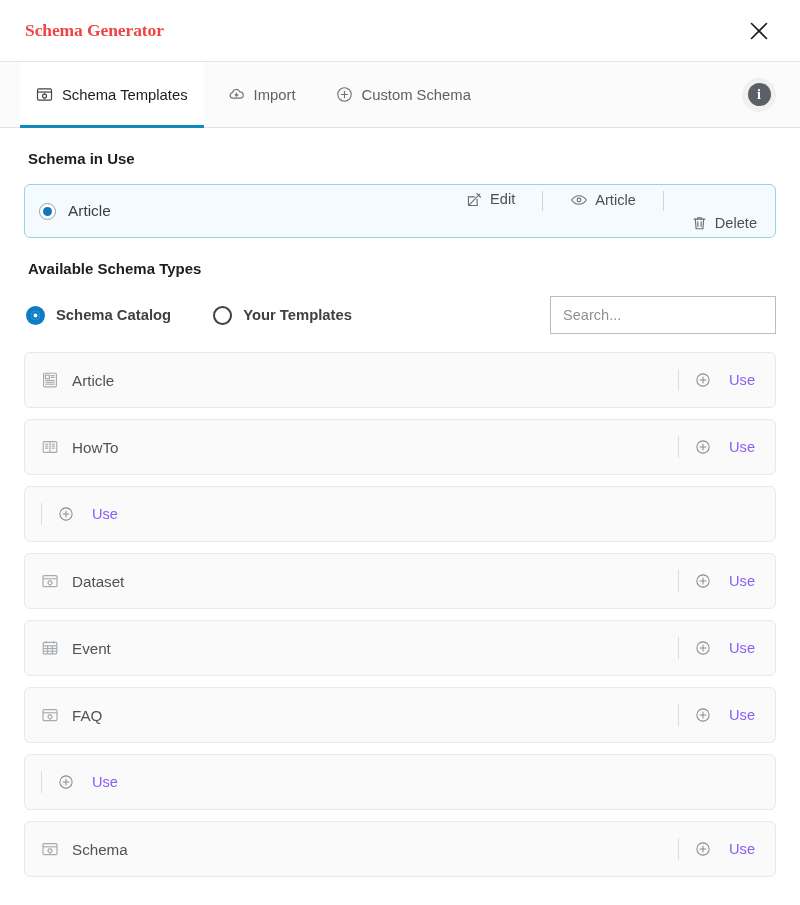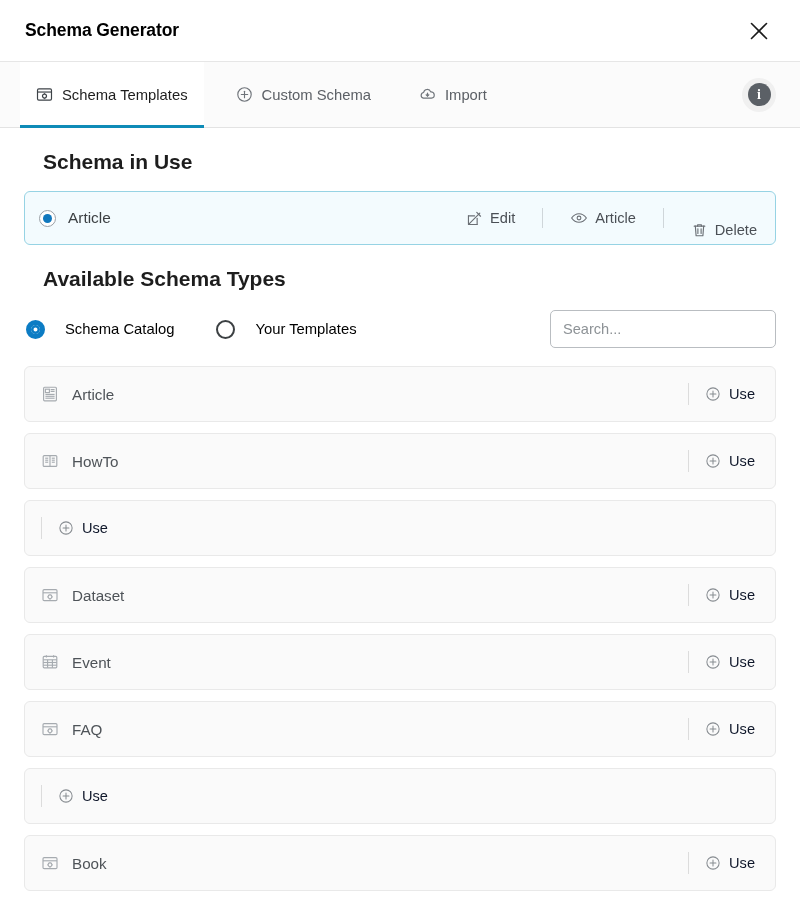--- a/index.html
+++ b/index.html
@@ -27,22 +27,23 @@
     display: flex;
     align-items: center;
     justify-content: space-between;
     padding: 0 24px 0 25px;
     border-bottom: 1px solid #e6e6e6;
     background: #fff;
   }
   .modal-title {
     font-size: 17.5px;
     font-weight: 700;
-    color: #000000;
+    color: #ef4444;
     letter-spacing: -0.1px;
+    font-family: Liberation Serif, serif;
   }
   .close-btn {
     width: 34px; height: 34px;
     display: flex; align-items: center; justify-content: center;
     cursor: pointer;
     background: none; border: none; padding: 0;
   }
   .close-btn svg { display: block; }
 
   
@@ -53,21 +54,21 @@
     border-bottom: 1px solid #e3e3e3;
     display: flex;
     align-items: stretch;
     padding: 0 24px 0 20px;
     position: relative;
   }
   .tabs {
     display: flex;
     align-items: stretch;
     flex: 1 1 auto;
-    gap: 16px;
+    gap: 8px;
   }
   .tab {
     display: flex;
     align-items: center;
     gap: 9px;
     padding: 0 16px;
     cursor: pointer;
     position: relative;
     color: #5c6066;
     font-size: 14.8px;
@@ -111,24 +112,24 @@
     line-height: 1;
   }
 
   
   .body {
     flex: 1 1 auto;
     padding: 0 24px;
     overflow: hidden;
   }
   .section-title {
-    font-size: 21px;
+    font-size: 15px;
     font-weight: 700;
     color: #1d1d1d;
-    margin: 22px 0 0 19px;
+    margin: 22px 0 0 4px;
   }
 
   
   .inuse-card {
     margin-top: 17px;
     height: 54px;
     border: 1px solid #96d3e4;
     border-radius: 6px;
     background: #f3fbfe;
     display: flex;
@@ -154,21 +155,21 @@
     width: 9px; height: 9px;
     border-radius: 50%;
     background: #1178bd;
   }
   .inuse-name {
     font-size: 15.4px;
     color: #3c4043;
   }
   .inuse-actions {
     display: flex;
-    align-items: center;
+    align-items: flex-start;
     gap: 13px;
   }
   .action {
     display: flex;
     align-items: center;
     gap: 7px;
     padding: 0 14px;
     color: #4a4f55;
     font-size: 14.6px;
     cursor: pointer;
@@ -194,43 +195,44 @@
   }
   .radio-group {
     display: flex;
     align-items: center;
     gap: 42px;
     padding-left: 2px;
   }
   .radio-item {
     display: flex;
     align-items: center;
-    gap: 20px;
+    gap: 11px;
     cursor: pointer;
     font-size: 14.8px;
-    color: #000000;
+    color: #404040;
+    font-weight: bold;
   }
   .radio-ring {
     width: 19px; height: 19px;
     border-radius: 50%;
     border: 2px solid #3c4043;
     background: #fff;
     display: flex; align-items: center; justify-content: center;
     flex: 0 0 auto;
   }
   .radio-ring.checked {
     border: 5px solid #0c7cc4;
     background: #fff;
     box-shadow: inset 0 0 0 2.5px #0c7cc4;
   }
   .search-box {
     width: 226px;
     height: 38px;
     border: 1px solid #b9bdc1;
-    border-radius: 5px;
+    border-radius: 0;
     background: #fff;
     padding: 0 12px;
     font-size: 14.6px;
     color: #3c4043;
     font-family: inherit;
     outline: none;
   }
   .search-box::placeholder { color: #8d9296; }
 
   
@@ -258,23 +260,23 @@
     flex: 1 1 auto;
   }
   .row-icon { display: flex; align-items: center; color: #a6abb0; }
   .row-label {
     font-size: 15.2px;
     color: #4e5358;
   }
   .use-btn {
     display: flex;
     align-items: center;
-    gap: 8px;
+    gap: 18px;
     padding: 0 6px 0 16px;
-    color: #0f172a;
+    color: #8b5cf6;
     font-size: 14.6px;
     cursor: pointer;
     background: none; border: none;
     font-family: inherit;
   }
   .use-btn svg { display: block; color: #868b90; }
   .row-div {
     width: 1px; height: 22px; background: #dcdcdc; flex: 0 0 1px;
   }
 </style>
@@ -308,38 +310,38 @@
             <line x1="9" y1="13.1" x2="9" y2="13.9"></line>
             <line x1="6.3" y1="10.7" x2="7.1" y2="10.7"></line>
             <line x1="10.9" y1="10.7" x2="11.7" y2="10.7"></line>
           </svg>
         </span>
         <span class="tab-label">Schema Templates</span>
       </button>
 
       <button class="tab">
         <span class="tab-icon">
+          <svg width="17" height="17" viewBox="0 0 18 18" fill="none" stroke="currentColor" stroke-width="1.25" stroke-linecap="round" stroke-linejoin="round">
+            <path d="M4.6 12.8 A3 3 0 0 1 4.9 6.9 A3.9 3.9 0 0 1 12.4 6.2 A2.9 2.9 0 0 1 13.2 12.8 Z"></path>
+            <line x1="9" y1="7.6" x2="9" y2="10.6"></line>
+            <polyline points="7.6,9.3 9,10.7 10.4,9.3"></polyline>
+          </svg>
+        </span>
+        <span class="tab-label">Import</span>
+      </button>
+
+      <button class="tab">
+        <span class="tab-icon">
           <svg width="17" height="17" viewBox="0 0 18 18" fill="none" stroke="currentColor" stroke-width="1.2" stroke-linecap="round">
             <circle cx="9" cy="9" r="7.1"></circle>
             <line x1="9" y1="5.6" x2="9" y2="12.4"></line>
             <line x1="5.6" y1="9" x2="12.4" y2="9"></line>
           </svg>
         </span>
         <span class="tab-label">Custom Schema</span>
-      </button>
-
-      <button class="tab">
-        <span class="tab-icon">
-          <svg width="17" height="17" viewBox="0 0 18 18" fill="none" stroke="currentColor" stroke-width="1.25" stroke-linecap="round" stroke-linejoin="round">
-            <path d="M4.6 12.8 A3 3 0 0 1 4.9 6.9 A3.9 3.9 0 0 1 12.4 6.2 A2.9 2.9 0 0 1 13.2 12.8 Z"></path>
-            <line x1="9" y1="7.6" x2="9" y2="10.6"></line>
-            <polyline points="7.6,9.3 9,10.7 10.4,9.3"></polyline>
-          </svg>
-        </span>
-        <span class="tab-label">Import</span>
       </button>
 
     </div>
 
     <div class="info-wrap">
       <div class="info-badge">
         <span class="info-dot">i</span>
       </div>
     </div>
   </div>
@@ -599,21 +601,21 @@
             <svg width="18" height="18" viewBox="0 0 18 18" fill="none" stroke="currentColor" stroke-width="1.15">
               <rect x="2" y="3.6" width="14" height="11" rx="1.2"></rect>
               <line x1="2" y1="6.8" x2="16" y2="6.8"></line>
               <circle cx="9" cy="10.8" r="1.9"></circle>
               <line x1="9" y1="7.9" x2="9" y2="8.6"></line>
               <line x1="9" y1="13" x2="9" y2="13.7"></line>
               <line x1="6.4" y1="10.8" x2="7.1" y2="10.8"></line>
               <line x1="10.9" y1="10.8" x2="11.6" y2="10.8"></line>
             </svg>
           </span>
-          <span class="row-label">Book</span>
+          <span class="row-label">Schema</span>
         </div>
         <span class="row-div"></span>
         <button class="use-btn">
           <span>
             <svg width="16" height="16" viewBox="0 0 18 18" fill="none" stroke="currentColor" stroke-width="1.15" stroke-linecap="round">
               <circle cx="9" cy="9" r="6.9"></circle>
                 <line x1="9" y1="5.7" x2="9" y2="12.3"></line>
                 <line x1="5.7" y1="9" x2="12.3" y2="9"></line>
             </svg>
           </span>

